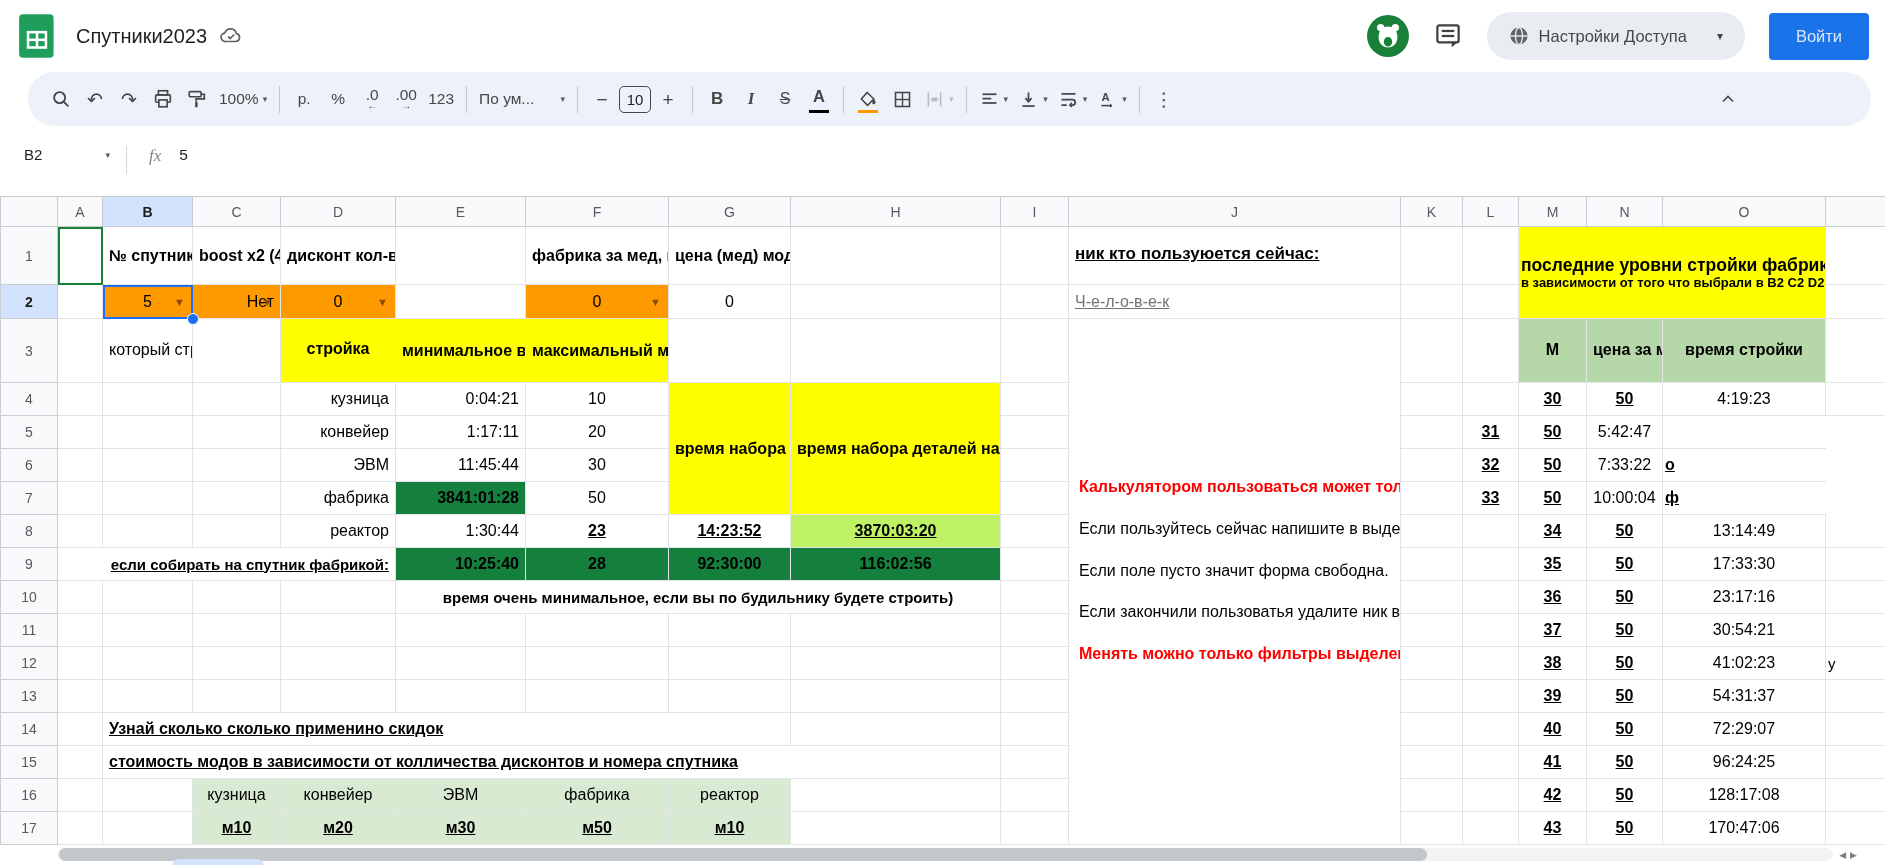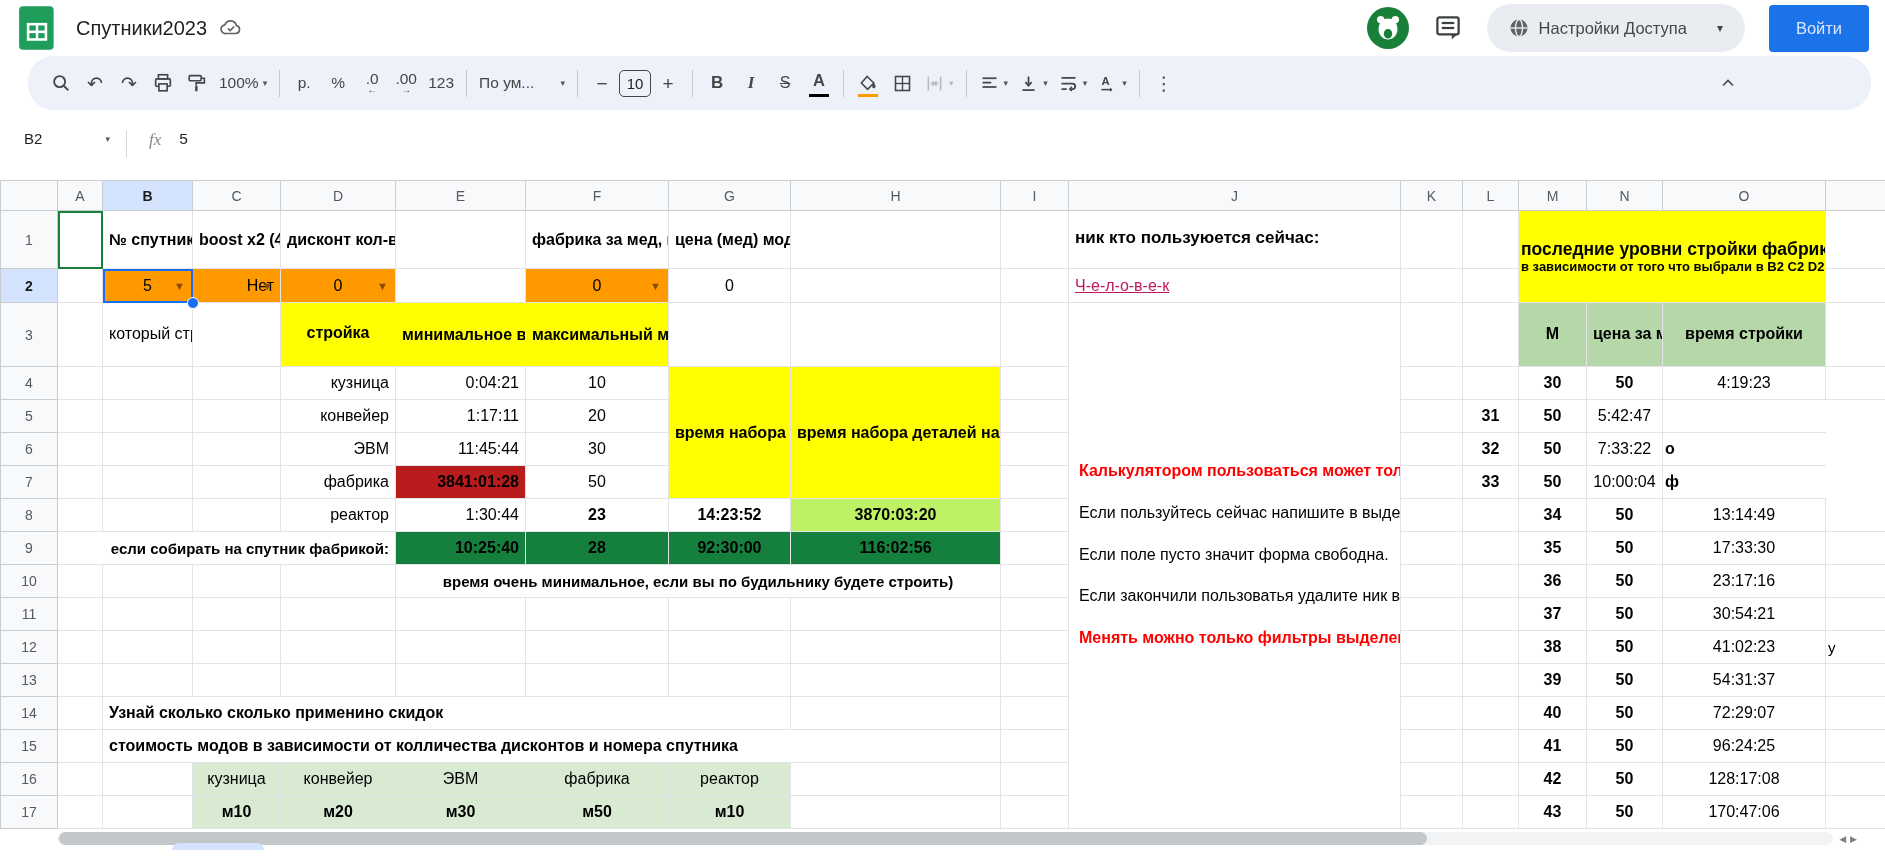--- a/index.html
+++ b/index.html
@@ -1,21 +1,21 @@
 <!DOCTYPE html>
 <html><head>
 <meta charset="utf-8">
 <style>
   * { box-sizing: border-box; }
   body {
     width: 1885px; height: 865px; margin: 0; overflow: hidden;
     font-family: "Liberation Sans", sans-serif; background: #fff; position: relative;
   }
   
-  .topbar { height: 56px; display: flex; align-items: center; padding: 0 16px; }
+  .topbar { height: 72px; display: flex; align-items: center; padding: 0 16px; }
   .logo { width: 42px; height: 46px; margin-right: 10px; flex: 0 0 auto; }
   .title-block { display: flex; flex-direction: column; justify-content: center; }
   .doc-title-row { display: flex; align-items: center; gap: 12px; padding-left: 8px; }
   .doc-title { font-size: 20px; color: #1f1f1f; }
   .menu-row { display: flex; margin-top: 3px; }
   .menu-item { font-size: 15.5px; color: #1f1f1f; padding: 2px 9px; border-radius: 4px; cursor: pointer; }
   .top-right { margin-left: auto; display: flex; align-items: center; gap: 24px; }
   .avatar { width: 42px; height: 42px; }
   .share-pill { display: flex; align-items: center; background: #e9edf2; border-radius: 25px; height: 48px; padding: 0 8px 0 20px; }
   .share-label { font-size: 16.5px; color: #44474a; margin: 0 16px 0 8px; }
@@ -58,32 +58,32 @@
   .dd-caret { position: absolute; right: 7px; top: 50%; transform: translateY(-50%); font-size: 11px; color: #8a4a03; }
   .left { text-align: right; padding-left: 13px !important; }
   .sel-cell { outline: 2px solid #1a6ef5; outline-offset: -2px; overflow: visible !important; }
   .fill-handle { position: absolute; right: -7px; bottom: -7px; width: 12px; height: 12px; background: #1a6ef5; border: 1.5px solid #fff; border-radius: 50%; z-index: 3; }
   .presence { outline: 2px solid #188038; outline-offset: -2px; }
   .yh { background: #ffff00; font-weight: bold; white-space: normal; text-align: center; font-size: 15.5px; line-height: 1.2; }
   .yh-sm { font-size: 14.5px; }
   .redtxt { color: #ff0000; }
   .magtxt { color: #ff00ff; font-weight: bold; }
   .orgtxt { color: #ff9900; }
-  .redbg { background: #b91c1c; color: #fff; font-weight: bold; margin-left: 28px; }
+  .redbg { background: #15803d; color: #fff; font-weight: bold; margin-left: 28px; }
   .cream { background: #15803d; color: #ff0000; font-weight: bold; }
   .greenh { background: #b6d7a8; font-weight: bold; text-align: center; font-size: 16.5px; white-space: normal; line-height: 1.15; }
   .greenl { background: #d9ead3; text-align: center; }
   .rt { text-align: right; } .ct { text-align: center; }
-  .b { font-weight: bold; }
+  .b { font-weight: bold; text-decoration: underline; }
   .wrapc { white-space: normal; line-height: 1.15; }
   .vbot { vertical-align: bottom; padding-bottom: 3px !important; }
   .notes { white-space: normal; vertical-align: top; padding: 6px 10px !important; font-size: 17px; line-height: 1.3; cursor: cell; }
   .notes p { margin: 0 0 21px 0; }
   .notes .redp { color: #ff0000; font-weight: bold; }
-  .userlink { color: #be185d; text-decoration: underline; cursor: pointer; }
+  .userlink { color: #737373; text-decoration: underline; cursor: pointer; }
   .lvl-title { background: #ffff00; text-align: center; white-space: normal; font-weight: bold; padding: 2px !important; }
   .lvl-t1 { display: block; font-size: 17.5px; line-height: 1.15; }
   .lvl-t2 { display: block; font-size: 13px; line-height: 1.2; }
   .frag { font-size: 13px; padding: 0 0 0 2px !important; }
   
   .bottom { height: 21px; position: relative; }
   .hscroll-track { position: absolute; left: 57px; right: 52px; top: 3px; height: 13px; background: #f1f3f4; border-radius: 7px; }
   .hscroll-thumb { position: absolute; left: 2px; top: 0; width: 1368px; height: 13px; background: #c3c7ca; border-radius: 7px; cursor: pointer; }
   .scroll-arrows { position: absolute; right: 24px; top: 5px; color: #7d8186; font-size: 9px; letter-spacing: 4px; cursor: pointer; }
   .tab-fragment { position: absolute; left: 172px; bottom: 0; width: 92px; height: 7px; background: #d3e3fd; border-radius: 7px 7px 0 0; }

